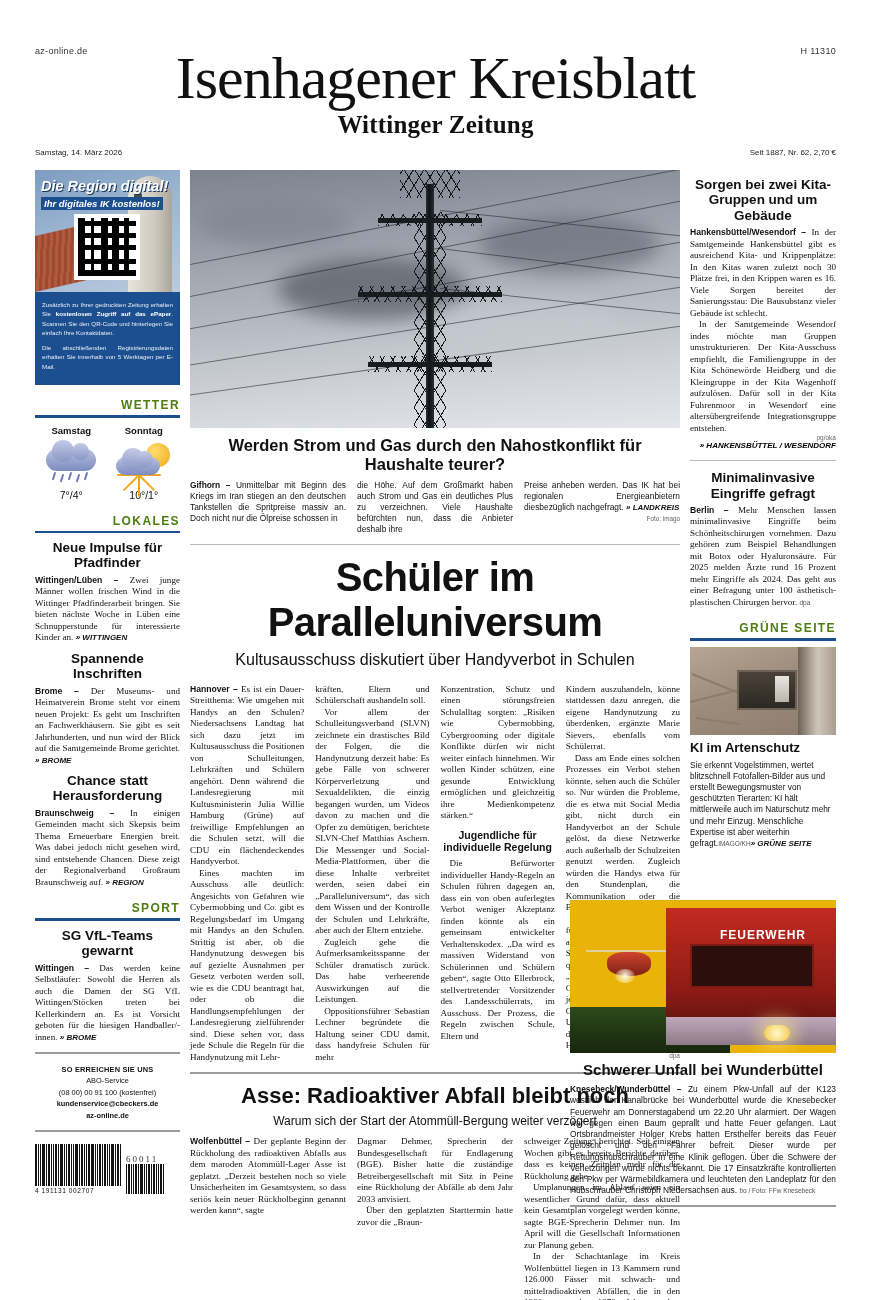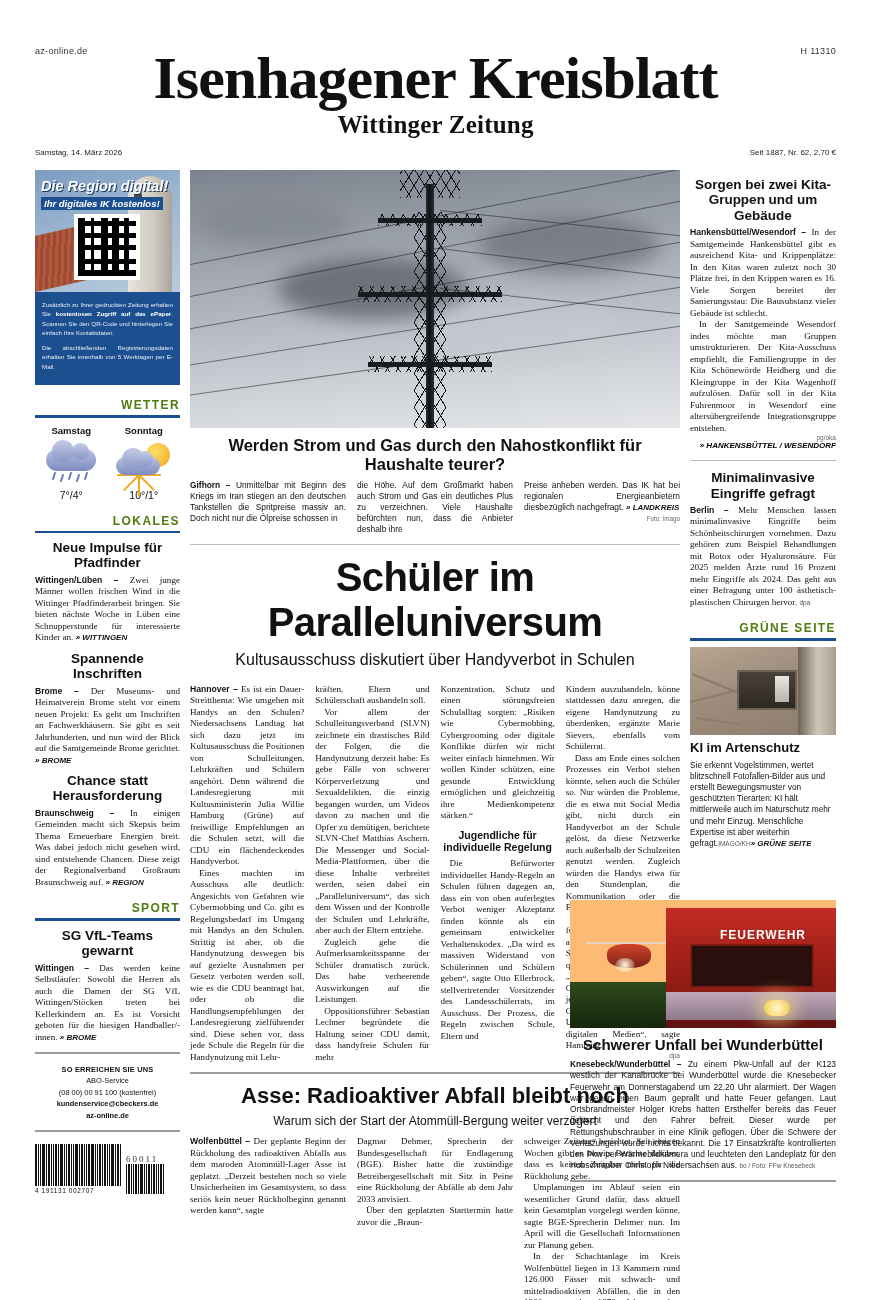--- a/index.html
+++ b/index.html
@@ -10,21 +10,21 @@
     margin:0 auto;overflow:hidden;box-sizing:border-box;
     padding:0 35px;
   }
   .inner{position:relative;width:801px;height:1300px;}
 
   
   .masthead{padding-top:46px;}
   .mh-top{display:flex;justify-content:space-between;align-items:flex-start;
           font-family:"Liberation Sans",sans-serif;font-size:9px;color:#333;letter-spacing:.3px;}
   .mh-title{
-    text-align:center;font-family:"Liberation Serif",serif;font-weight:bold;
+    text-align:center;font-family:"Liberation Serif",serif;font-weight:normal;
     font-size:60px;line-height:.95;letter-spacing:-1px;color:#111;
     margin-top:-6px;
   }
   .mh-sub{
     text-align:center;font-family:"Liberation Serif",serif;font-weight:bold;
     font-size:25px;color:#111;margin-top:4px;letter-spacing:.2px;
   }
   .mh-bottom{display:flex;justify-content:space-between;align-items:center;
              font-family:"Liberation Sans",sans-serif;font-size:8px;color:#222;margin-top:9px;}
   .mh-bottom .dateline{white-space:nowrap;}
@@ -161,21 +161,21 @@
   .gruene-photo{width:100%;height:88px;position:relative;overflow:hidden;
     background:linear-gradient(160deg,#b8a593 0%,#9d8c7c 45%,#8b7b6c 100%);}
   .trunk{position:absolute;right:-6px;top:0;bottom:0;width:44px;
     background:linear-gradient(90deg,#6f6356,#cfc6ba 45%,#9a8f81);}
   .camera{position:absolute;left:32%;top:26%;width:56px;height:36px;
     background:linear-gradient(180deg,#4a423a,#2e2823);border:2px solid #6d6256;}
   .camera:after{content:"";position:absolute;right:6px;top:4px;width:14px;height:26px;
     background:linear-gradient(180deg,#e8e6e0,#b9b5ac);}
   .twig{position:absolute;background:#8d7c69;height:2px;transform-origin:left center;}
 
-  .fire-photo{width:100%;height:128px;position:relative;overflow:hidden;background:#fdba74;}
+  .fire-photo{width:100%;height:153px;position:relative;overflow:hidden;background:#eab308;}
   .truck{position:absolute;right:-10px;top:8px;width:180px;height:120px;
     background:linear-gradient(180deg,#c22b22,#8d1b15 70%,#5e120f);}
   .truck-grill{position:absolute;right:22px;top:44px;width:120px;height:40px;background:#2a0f0d;
     border:2px solid #7d1a14;}
   .truck-text{position:absolute;right:40px;top:20px;color:#fff;font-family:"Liberation Sans",sans-serif;
     font-weight:bold;font-size:12px;letter-spacing:1px;}
   .bumper{position:absolute;right:-10px;bottom:8px;width:180px;height:28px;
     background:linear-gradient(180deg,#c0a8bb,#8d7a88);}
   .headlamp{position:absolute;right:46px;bottom:12px;width:26px;height:16px;border-radius:8px;
     background:radial-gradient(circle,#fff8c8,#f2c64a);box-shadow:0 0 16px 7px rgba(255,230,140,.55);}

